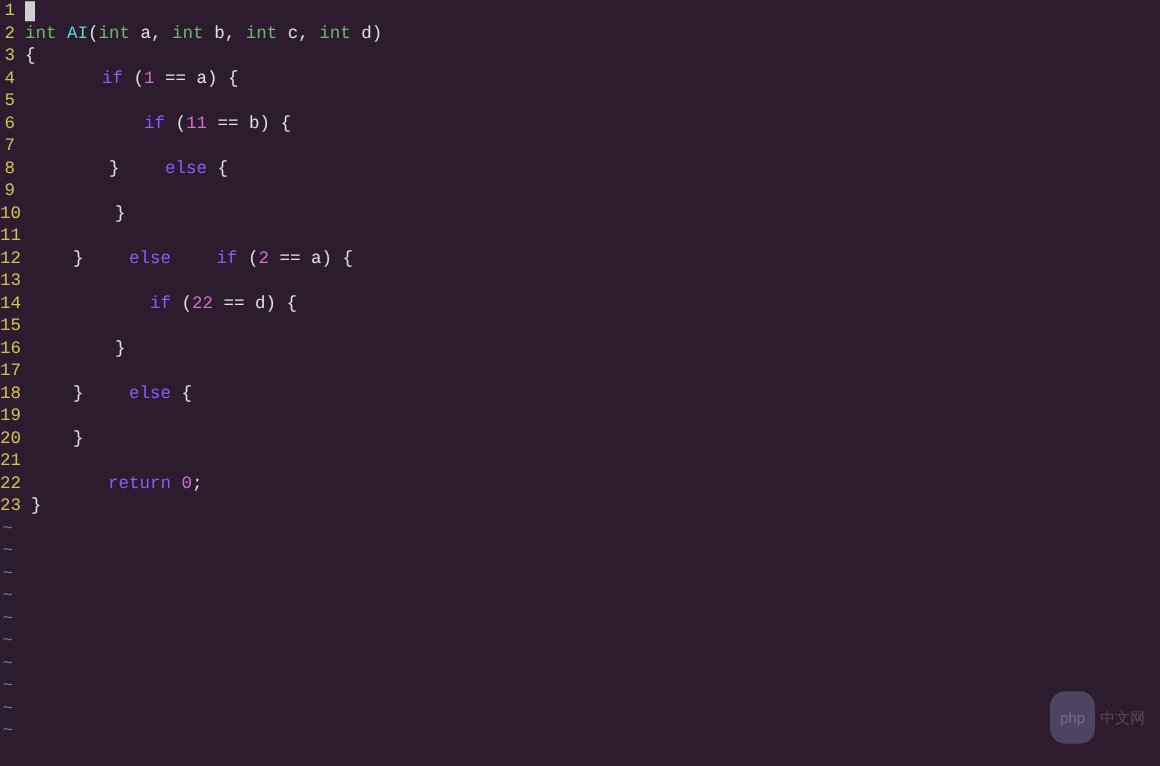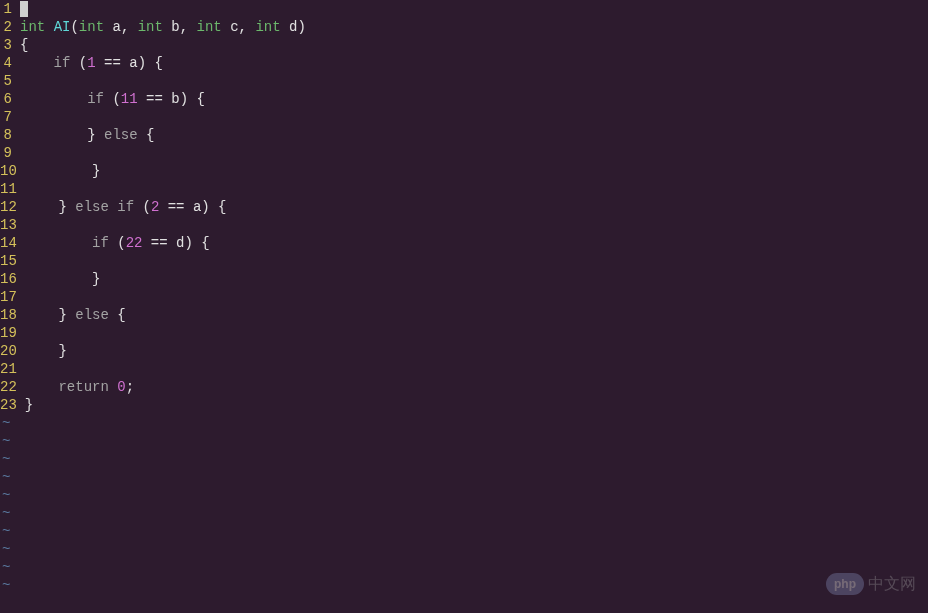--- a/index.html
+++ b/index.html
@@ -33,21 +33,21 @@
     .line-num {
       color: #d4c05a;
       min-width: 20px;
       text-align: right;
       padding-right: 8px;
     }
     .code {
       white-space: pre;
     }
     .kw-type { color: #6cb86c; font-family: Liberation Mono, monospace; }
-    .kw-ctrl { color: #a3a3a3; }
+    .kw-ctrl { color: #8b5cf6; margin-left: 28px; }
     .fn-name { color: #5fd7d7; }
     .punct { color: #e0e0e0; }
     .param { color: #e0e0e0; }
     .num { color: #d070d0; }
     .op { color: #e0e0e0; }
     .cursor {
       background-color: #d0d0d0;
       color: #2d1b2e;
       display: inline-block;
       width: 8px;
@@ -66,28 +66,28 @@
       right: 12px;
       display: flex;
       align-items: center;
       opacity: 0.35;
       gap: 4px;
     }
     .watermark-badge {
       background-color: #8892bf;
       color: #ffffff;
       border-radius: 12px;
-      padding: 2px 8px;
+      padding: 12px 8px;
       font-size: 12px;
-      font-weight: bold;
+      font-weight: normal;
       font-family: sans-serif;
     }
     .watermark-text {
       color: #a0a0a0;
-      font-size: 16px;
+      font-size: 12px;
       font-family: sans-serif;
     }
   </style>
 </head>
 <body>
 
 <div class="editor">
   <div class="code-area" id="code-lines"><div class="line"><span class="line-num">1</span><span class="code"><span class="cursor"> </span></span></div><div class="line"><span class="line-num">2</span><span class="code"><span class="kw-type">int</span><span class="punct"> </span><span class="fn-name">AI</span><span class="punct">(</span><span class="kw-type">int</span><span class="param"> a</span><span class="punct">, </span><span class="kw-type">int</span><span class="param"> b</span><span class="punct">, </span><span class="kw-type">int</span><span class="param"> c</span><span class="punct">, </span><span class="kw-type">int</span><span class="param"> d</span><span class="punct">)</span></span></div><div class="line"><span class="line-num">3</span><span class="code"><span class="punct">{</span></span></div><div class="line"><span class="line-num">4</span><span class="code"><span class="punct">    </span><span class="kw-ctrl">if</span><span class="punct"> (</span><span class="num">1</span><span class="op"> == </span><span class="param">a</span><span class="punct">) {</span></span></div><div class="line"><span class="line-num">5</span><span class="code"></span></div><div class="line"><span class="line-num">6</span><span class="code"><span class="punct">        </span><span class="kw-ctrl">if</span><span class="punct"> (</span><span class="num">11</span><span class="op"> == </span><span class="param">b</span><span class="punct">) {</span></span></div><div class="line"><span class="line-num">7</span><span class="code"></span></div><div class="line"><span class="line-num">8</span><span class="code"><span class="punct">        } </span><span class="kw-ctrl">else</span><span class="punct"> {</span></span></div><div class="line"><span class="line-num">9</span><span class="code"></span></div><div class="line"><span class="line-num">10</span><span class="code"><span class="punct">        }</span></span></div><div class="line"><span class="line-num">11</span><span class="code"></span></div><div class="line"><span class="line-num">12</span><span class="code"><span class="punct">    } </span><span class="kw-ctrl">else</span><span class="punct"> </span><span class="kw-ctrl">if</span><span class="punct"> (</span><span class="num">2</span><span class="op"> == </span><span class="param">a</span><span class="punct">) {</span></span></div><div class="line"><span class="line-num">13</span><span class="code"></span></div><div class="line"><span class="line-num">14</span><span class="code"><span class="punct">        </span><span class="kw-ctrl">if</span><span class="punct"> (</span><span class="num">22</span><span class="op"> == </span><span class="param">d</span><span class="punct">) {</span></span></div><div class="line"><span class="line-num">15</span><span class="code"></span></div><div class="line"><span class="line-num">16</span><span class="code"><span class="punct">        }</span></span></div><div class="line"><span class="line-num">17</span><span class="code"></span></div><div class="line"><span class="line-num">18</span><span class="code"><span class="punct">    } </span><span class="kw-ctrl">else</span><span class="punct"> {</span></span></div><div class="line"><span class="line-num">19</span><span class="code"></span></div><div class="line"><span class="line-num">20</span><span class="code"><span class="punct">    }</span></span></div><div class="line"><span class="line-num">21</span><span class="code"></span></div><div class="line"><span class="line-num">22</span><span class="code"><span class="punct">    </span><span class="kw-ctrl">return</span><span class="punct"> </span><span class="num">0</span><span class="punct">;</span></span></div><div class="line"><span class="line-num">23</span><span class="code"><span class="punct">}</span></span></div><div class="tilde-line">~</div><div class="tilde-line">~</div><div class="tilde-line">~</div><div class="tilde-line">~</div><div class="tilde-line">~</div><div class="tilde-line">~</div><div class="tilde-line">~</div><div class="tilde-line">~</div><div class="tilde-line">~</div><div class="tilde-line">~</div></div>
 </div>
 

